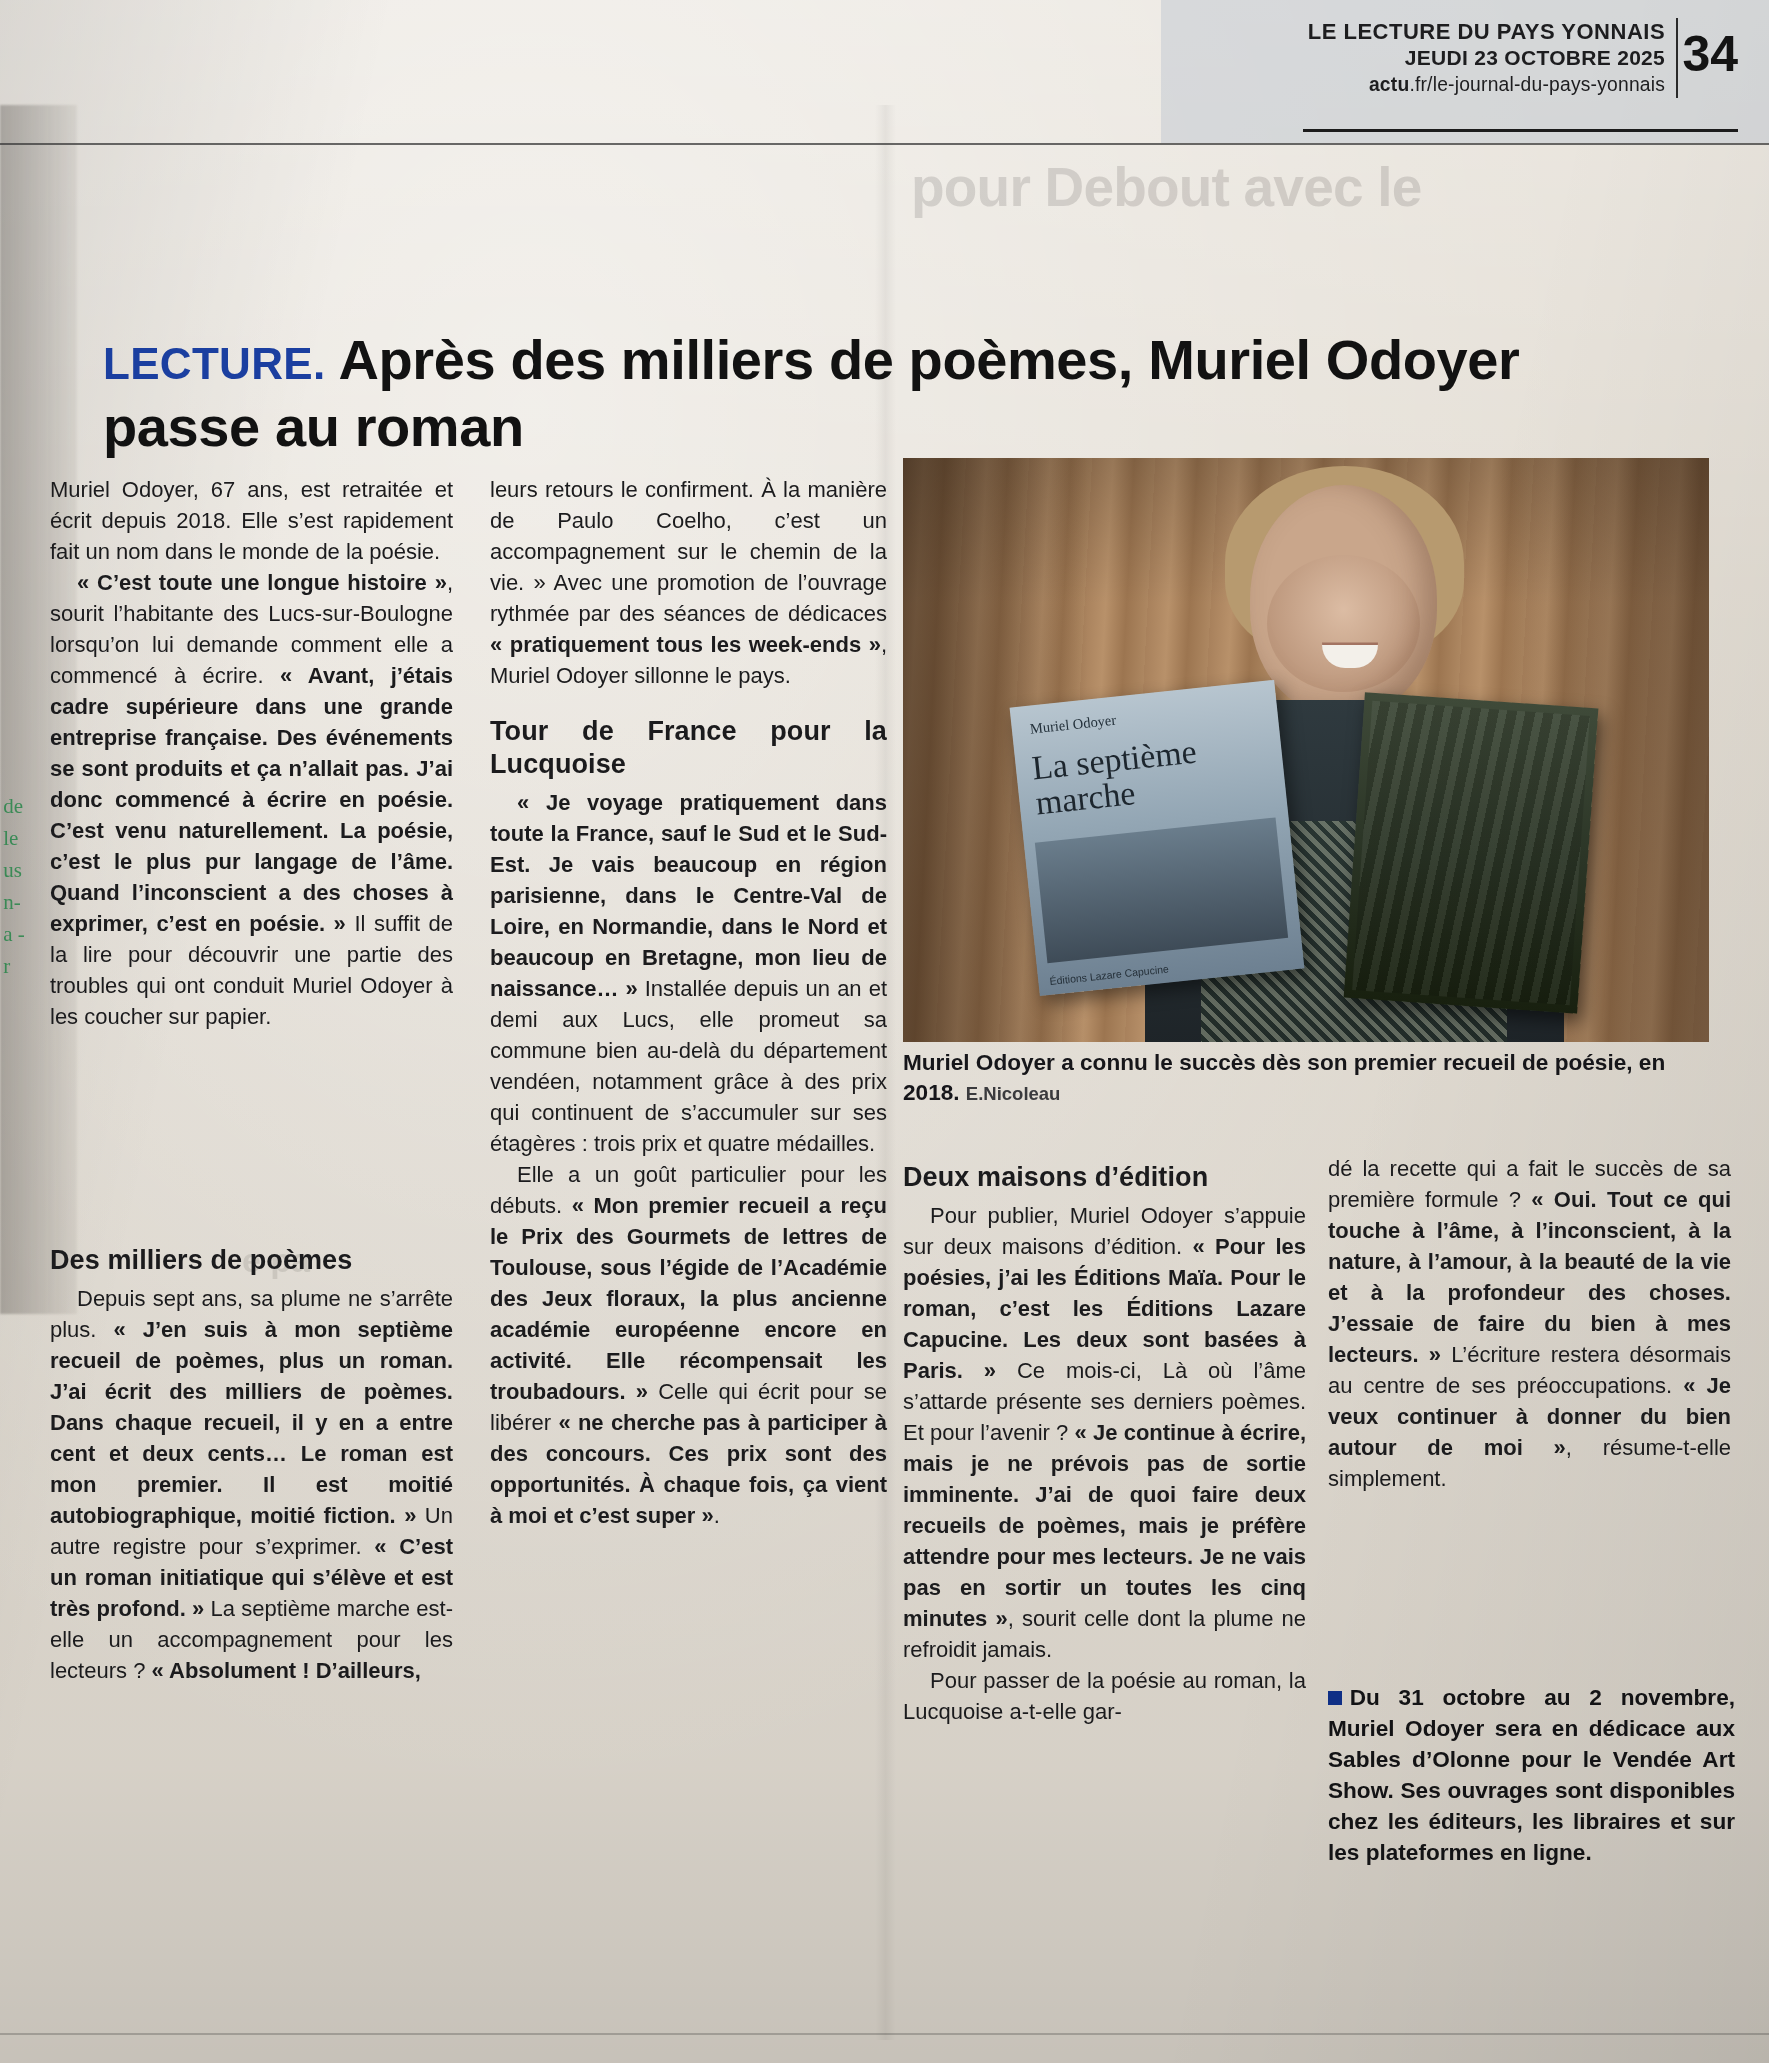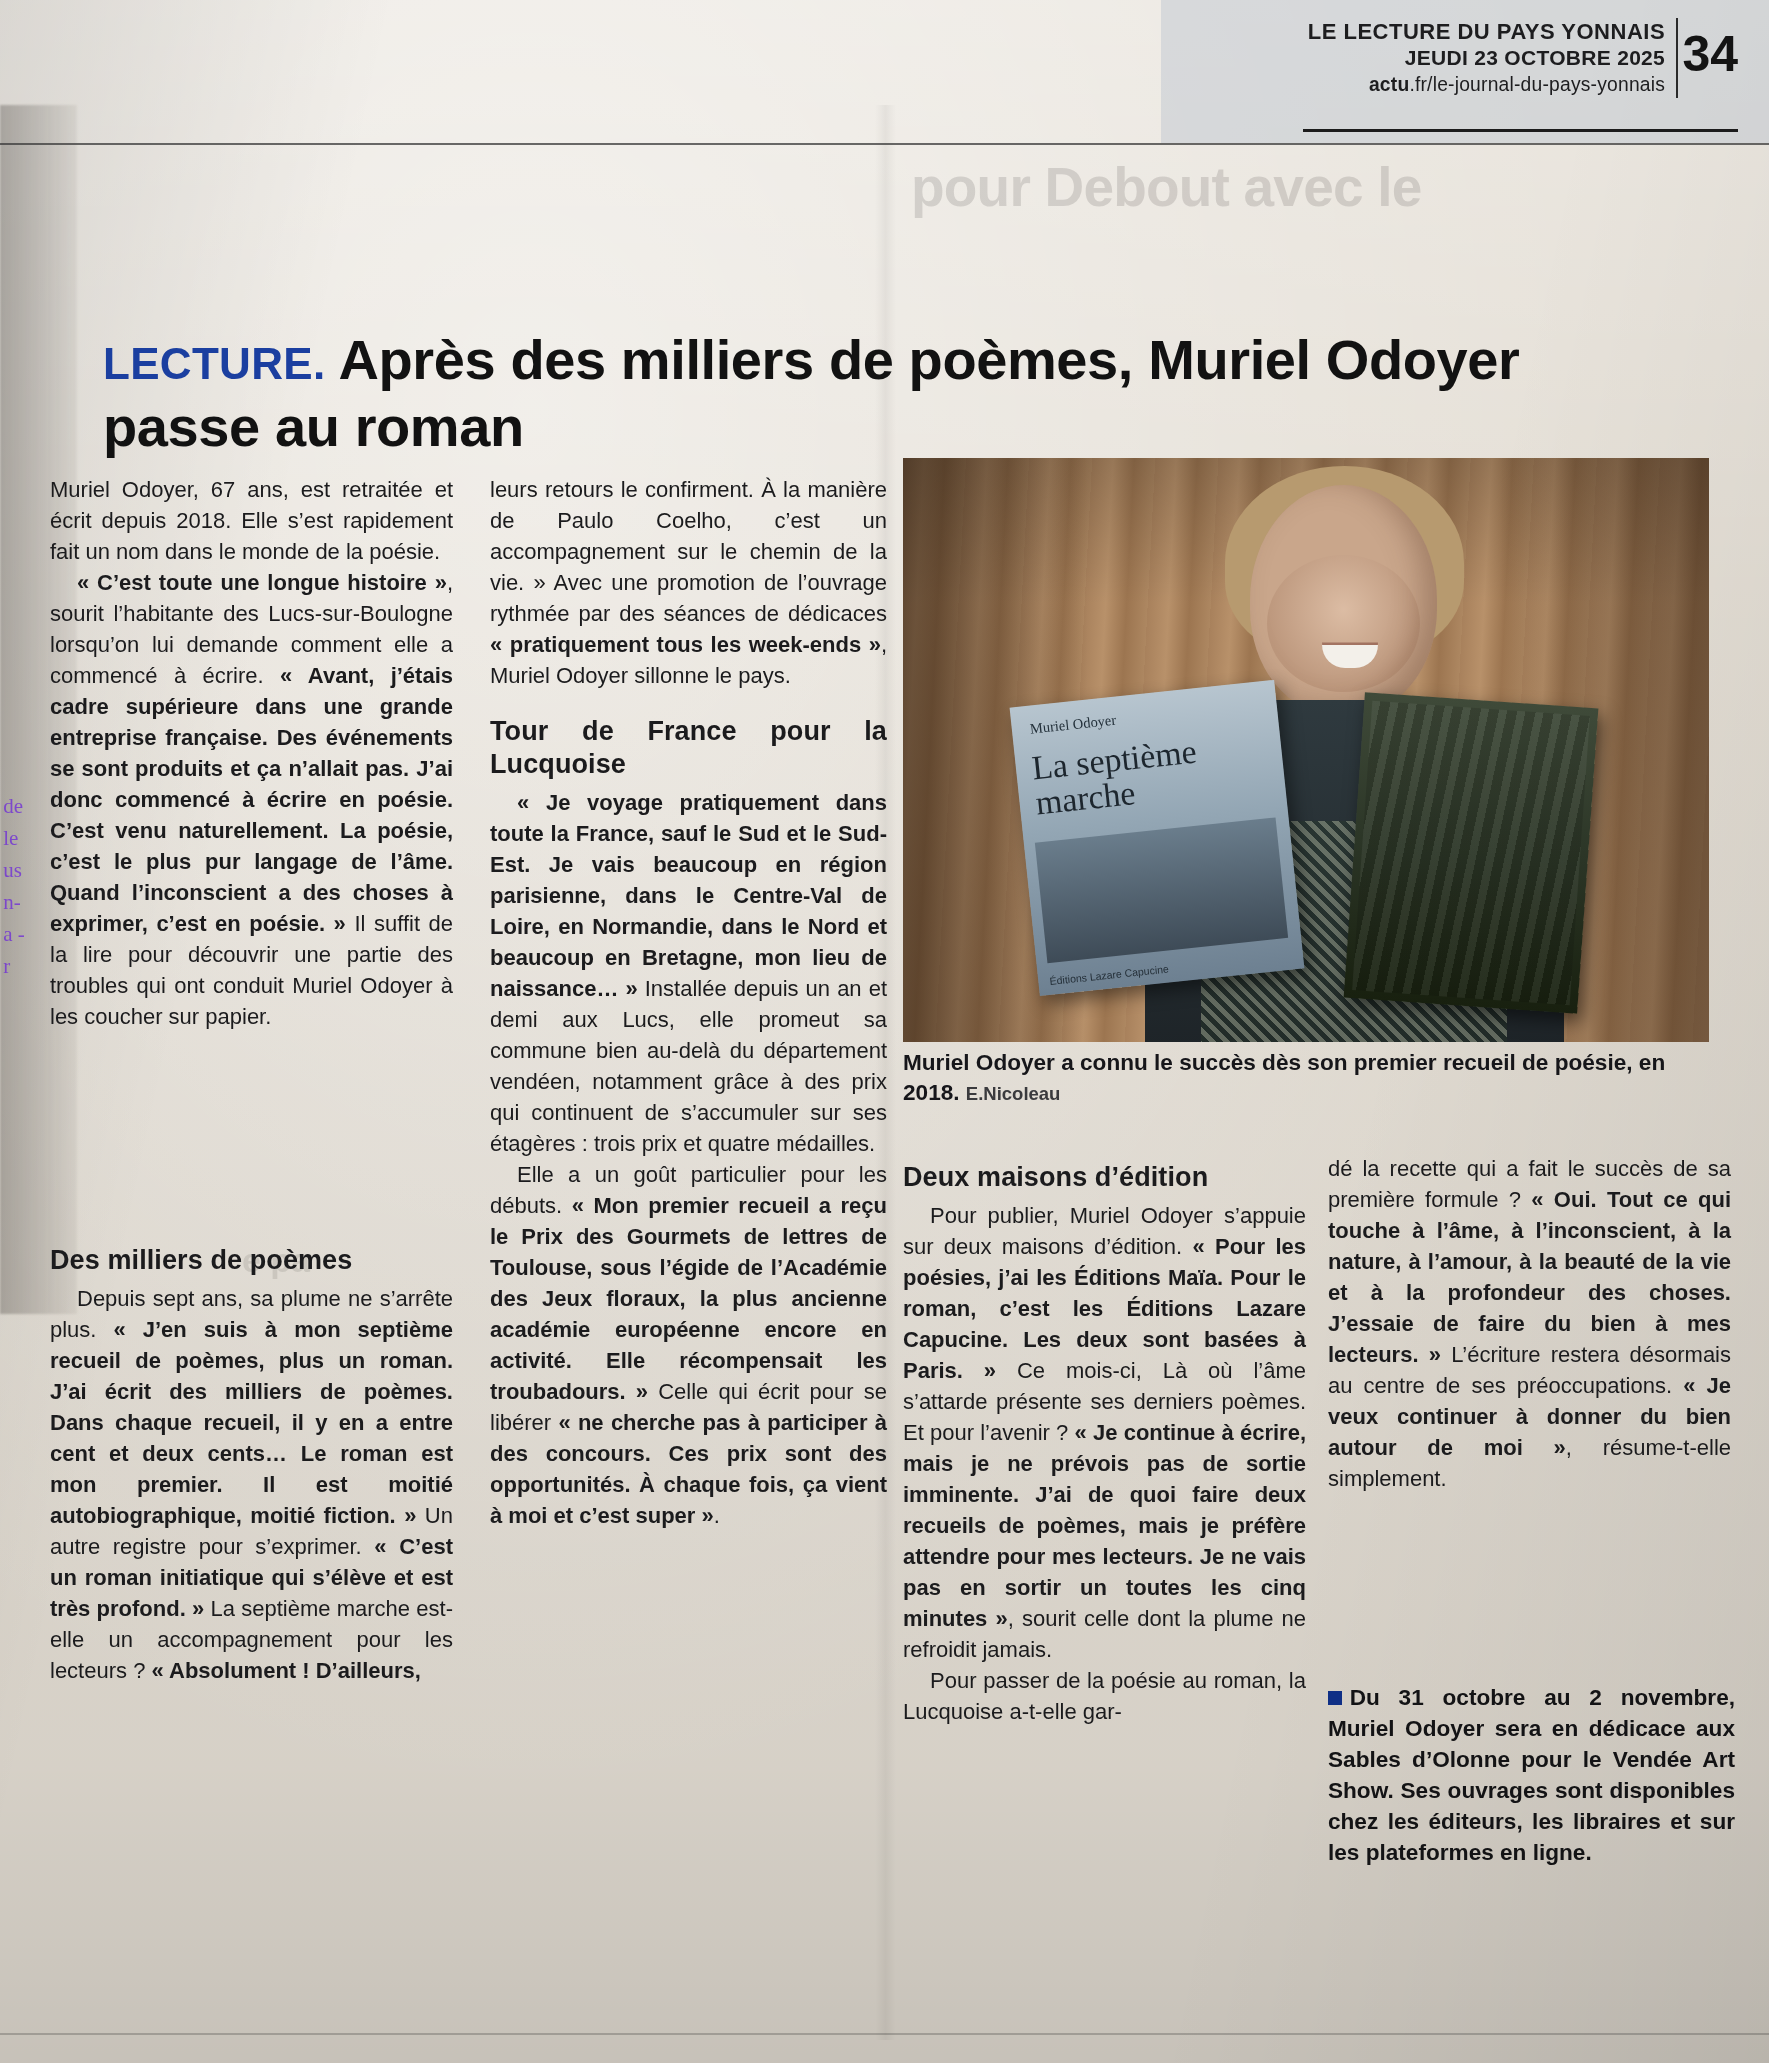--- a/index.html
+++ b/index.html
@@ -34,21 +34,21 @@
     background: linear-gradient(90deg, rgba(60,55,50,0.38), rgba(120,115,108,0.12));
     filter: blur(0.8px);
     opacity: 0.85;
   }
   .ghost-left-text {
     position: absolute;
     left: 3.2px; top: 790px;
     width: 32px;
     font-size: 21px;
     line-height: 32px;
-    color: #6d28d9;
+    color: #15803d;
     opacity: 0.75;
     font-family: "Liberation Serif", serif;
   }
   .ghost-bleed {
     position: absolute;
     left: 911px; top: 153px;
     width: 709px; height: 193px;
     color: rgba(60,58,55,0.16);
     font-size: 55px;
     font-weight: bold;

